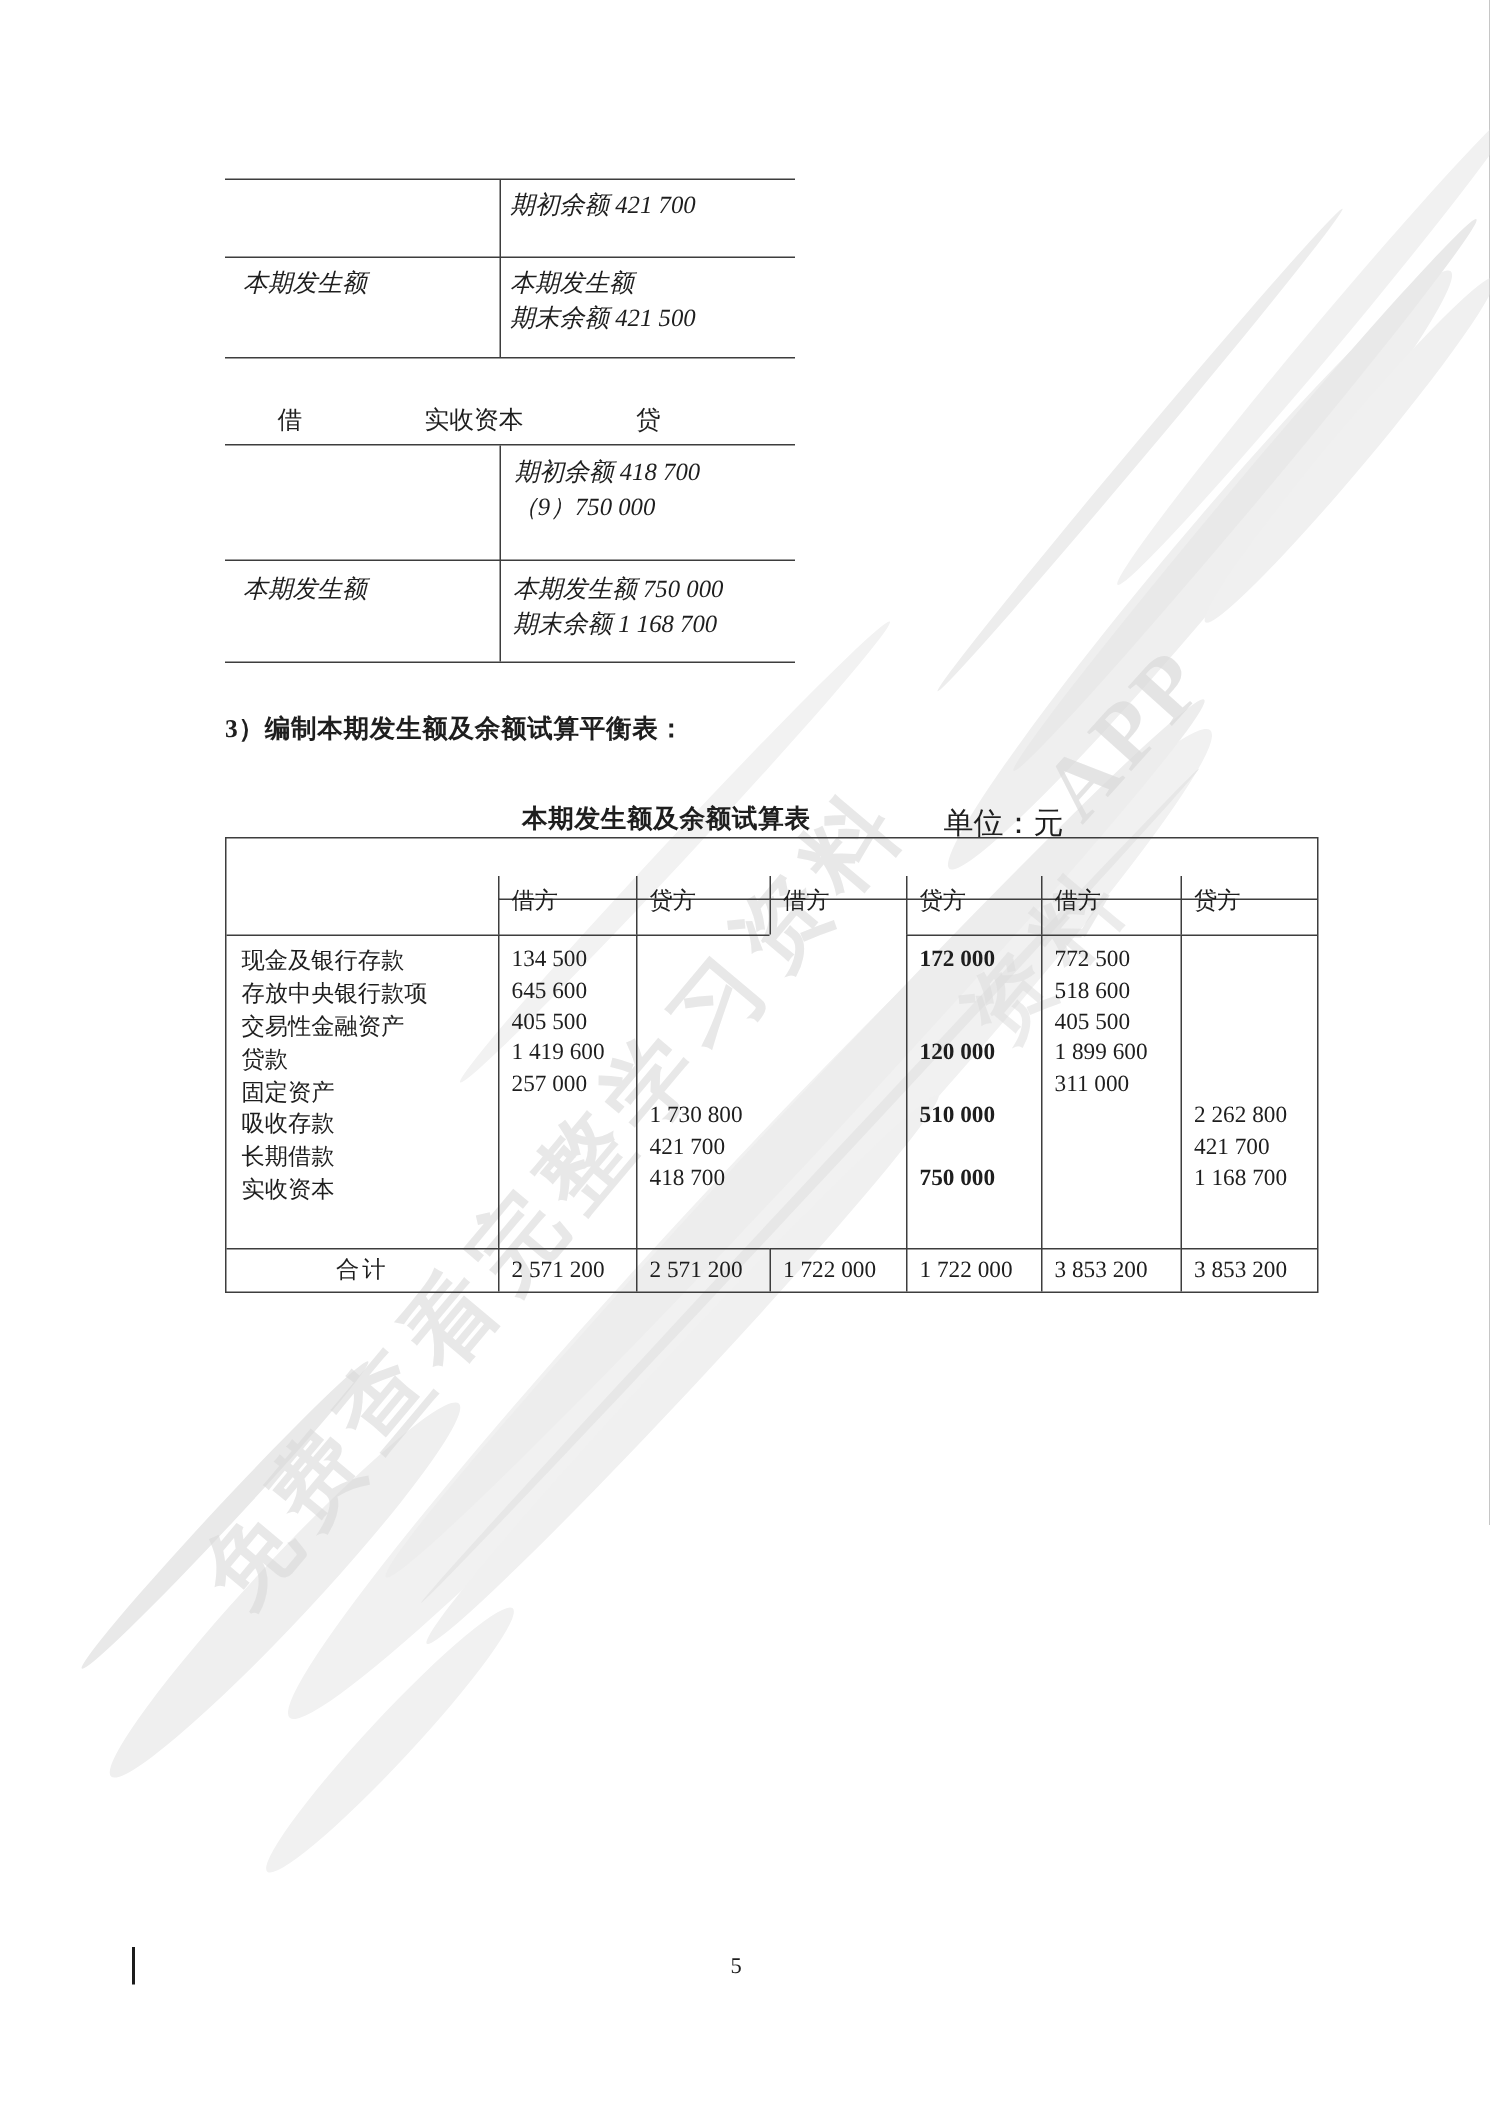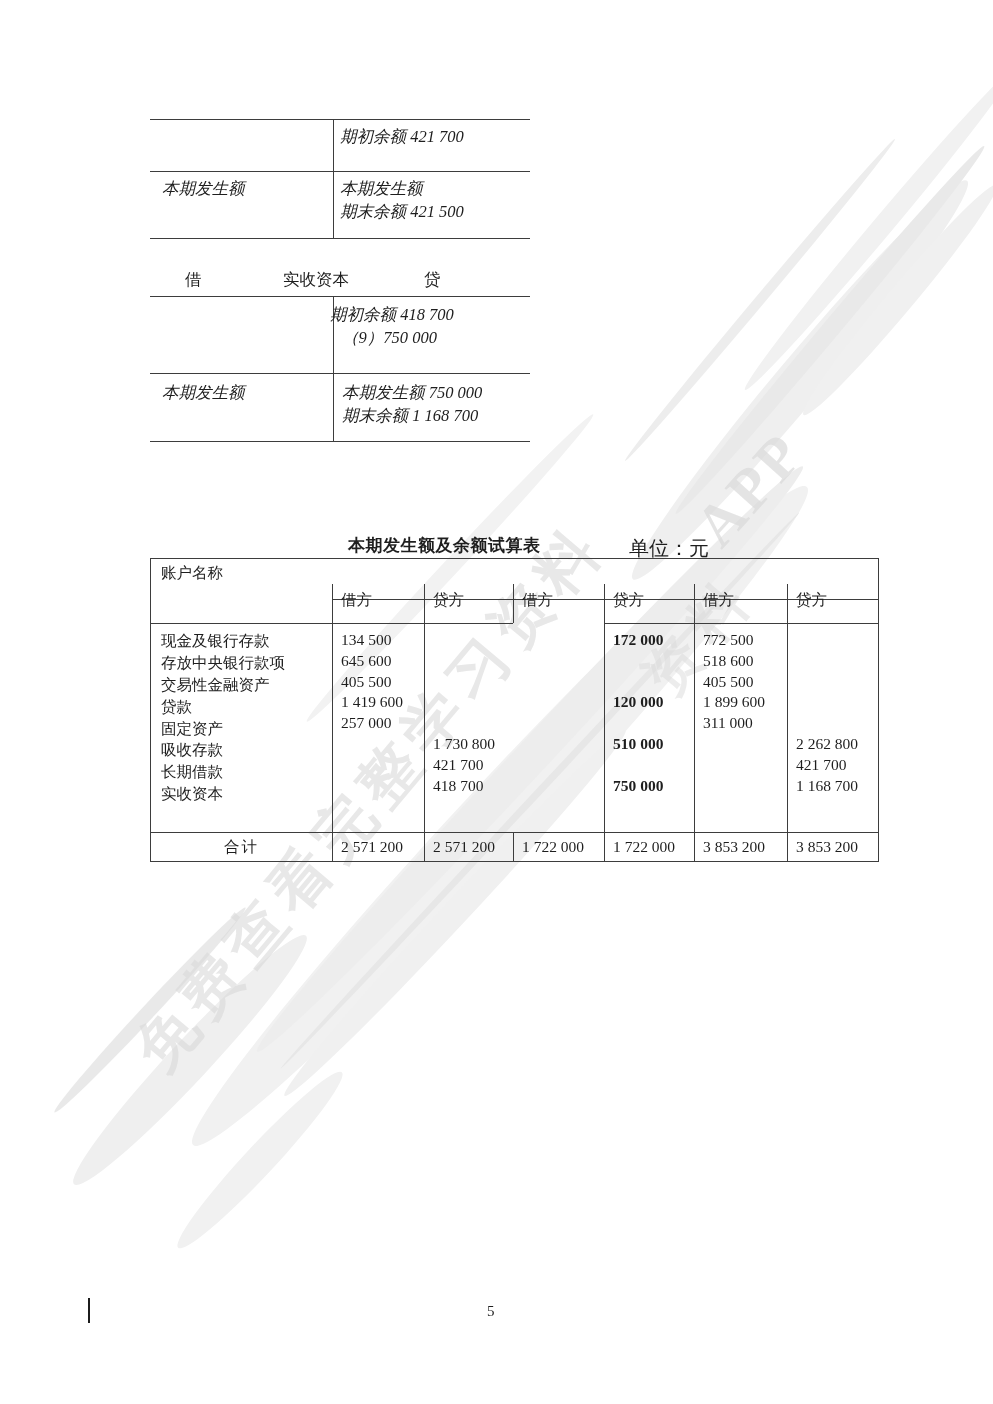--- a/index.html
+++ b/index.html
@@ -112,35 +112,35 @@
     </div>
 
     <div class="tacct-hdr" style="top:269px;">
       <span style="left:35px;">借</span>
       <span style="left:133px;">实收资本</span>
       <span style="left:274px;">贷</span>
     </div>
     <div class="tacct" style="top:296px;height:144px;">
       <div class="vline"></div>
       <div class="midline" style="top:76px;"></div>
-      <div class="txt" style="left:180px;top:6px;text-align:center;">期初余额 418 700</div>
+      <div class="txt" style="left:193px;top:6px;text-align:center;">期初余额 418 700</div>
       <div class="txt" style="left:192px;top:29px;">（9）750 000</div>
       <div class="txt" style="left:12px;top:84px;">本期发生额</div>
       <div class="txt" style="left:192px;top:84px;">本期发生额 750 000</div>
       <div class="txt" style="left:192px;top:107px;">期末余额 1 168 700</div>
     </div>
 
+    <div class="sec-heading">3）编制本期发生额及余额试算平衡表：</div>
 
     <div class="tbl-caption">
       <span class="tbl-title">本期发生额及余额试算表</span>
       <span class="tbl-unit">单位：元</span>
     </div>
 
     <div class="tb">
-      <div class="cell c-acct">账户名称</div>
       <div class="cell c-group g1 bl bb">期初余额</div>
       <div class="cell c-group g2 bl bb">本期发生额</div>
       <div class="cell c-group g3 bl bb">期末余额</div>
 
       <div class="cell c-sub bl" style="grid-column:2;">借方</div>
       <div class="cell c-sub bl" style="grid-column:3;">贷方</div>
       <div class="cell c-sub bl" style="grid-column:4;">借方</div>
       <div class="cell c-sub bl" style="grid-column:5;">贷方</div>
       <div class="cell c-sub bl" style="grid-column:6;">借方</div>
       <div class="cell c-sub bl" style="grid-column:7;">贷方</div>

